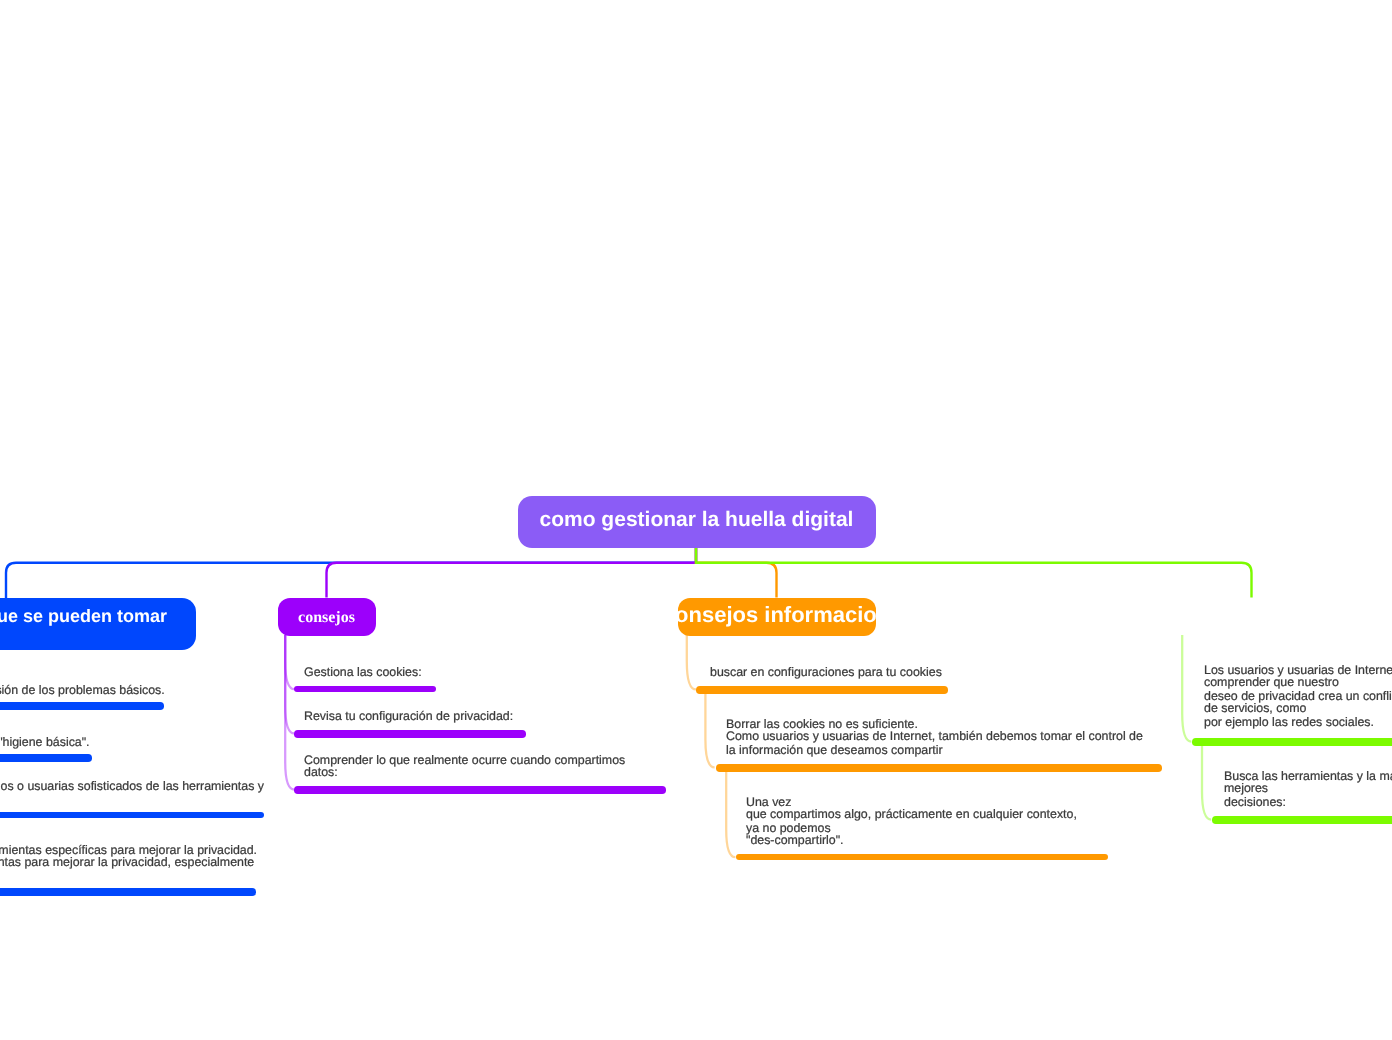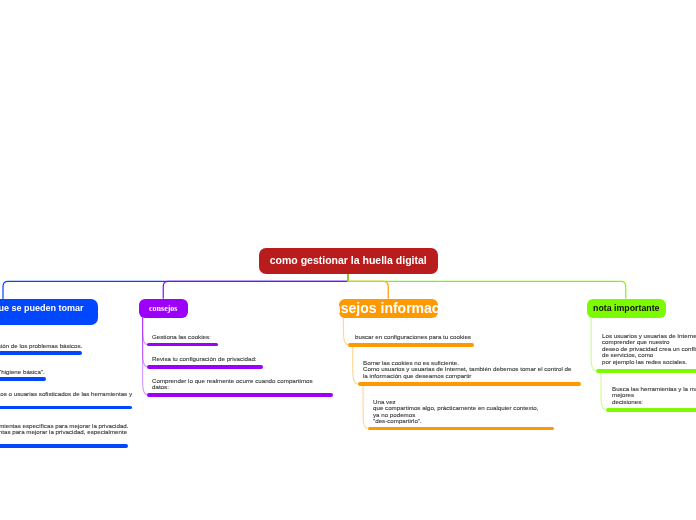--- a/index.html
+++ b/index.html
@@ -53,43 +53,40 @@
     <div class="node" style="left:139px;top:298.7px;width:48.5px;height:18.8px;background:#9c00fb;color:#ffffff;font-size:8px;border-radius:6px;font-family:Liberation Serif, serif;">
       <span>consejos</span>
     </div>
     <div class="bar" style="left:147px;top:342.7px;width:71px;background:#9c00fb;"></div>
     <div class="leaf" style="left:152.3px;top:334.3px;">Gestiona las cookies:</div>
     <div class="bar" style="left:147px;top:364.8px;width:116px;background:#9c00fb;"></div>
     <div class="leaf" style="left:152.3px;top:356.4px;">Revisa tu configuración de privacidad:</div>
     <div class="bar" style="left:147px;top:392.9px;width:186px;background:#9c00fb;"></div>
     <div class="leaf" style="left:152.3px;top:378.05px;">Comprender lo que realmente ocurre cuando compartimos
 datos:</div>
-    <div class="node" style="left:339px;top:298.7px;width:98.5px;height:18.8px;background:#ff9900;color:#ffffff;font-size:14px;border-radius:6px;">
+    <div class="node" style="left:339px;top:298.7px;width:98.5px;height:18.8px;background:#ff9900;color:#ffffff;font-size:11px;border-radius:6px;">
       <span>consejos informacion</span>
     </div>
     <div class="bar" style="left:347.6px;top:342.8px;width:126.8px;background:#ff9900;"></div>
     <div class="leaf" style="left:355.2px;top:334.4px;">buscar en configuraciones para tu cookies</div>
     <div class="bar" style="left:358px;top:381.8px;width:223.2px;background:#ff9900;"></div>
     <div class="leaf" style="left:363.2px;top:359.5px;">Borrar las cookies no es suficiente.
 Como usuarios y usuarias de Internet, también debemos tomar el control de
 la información que deseamos compartir</div>
     <div class="bar" style="left:368.2px;top:426.7px;width:186px;background:#ff9900;"></div>
     <div class="leaf" style="left:373.4px;top:399.05px;">Una vez
 que compartimos algo, prácticamente en cualquier contexto,
 ya no podemos
 "des-compartirlo".</div>
-    <div class="node" style="left:586.5px;top:298.7px;width:78.5px;height:18.8px;background:#7cfb00;color:#111111;font-size:8.8px;border-radius:6px;">
-      <span>nota importante</span>
-    </div>
     <div class="bar" style="left:595.9px;top:368.9px;width:130px;background:#7cfb00;"></div>
     <div class="leaf" style="left:601.6px;top:333.4px;">Los usuarios y usuarias de Internet debemos
 comprender que nuestro
 deseo de privacidad crea un conflicto con los proveedores
 de servicios, como
 por ejemplo las redes sociales.</div>
     <div class="bar" style="left:606.1px;top:407.9px;width:110px;background:#7cfb00;"></div>
     <div class="leaf" style="left:611.6px;top:385.7px;">Busca las herramientas y la manera de tomar las
 mejores
 decisiones:</div>
-    <div class="node" style="left:259px;top:248px;width:178.5px;height:26px;background:#b91c1c;color:#ffffff;font-size:10.5px;border-radius:7px;padding-bottom:1.4px;box-sizing:border-box;text-align:right;">
+    <div class="node" style="left:259px;top:248px;width:178.5px;height:26px;background:#8b5cf6;color:#ffffff;font-size:10.5px;border-radius:7px;padding-bottom:1.4px;box-sizing:border-box;text-align:right;">
       <span>como gestionar la huella digital</span>
     </div>
   </div>
 
 </body></html>

